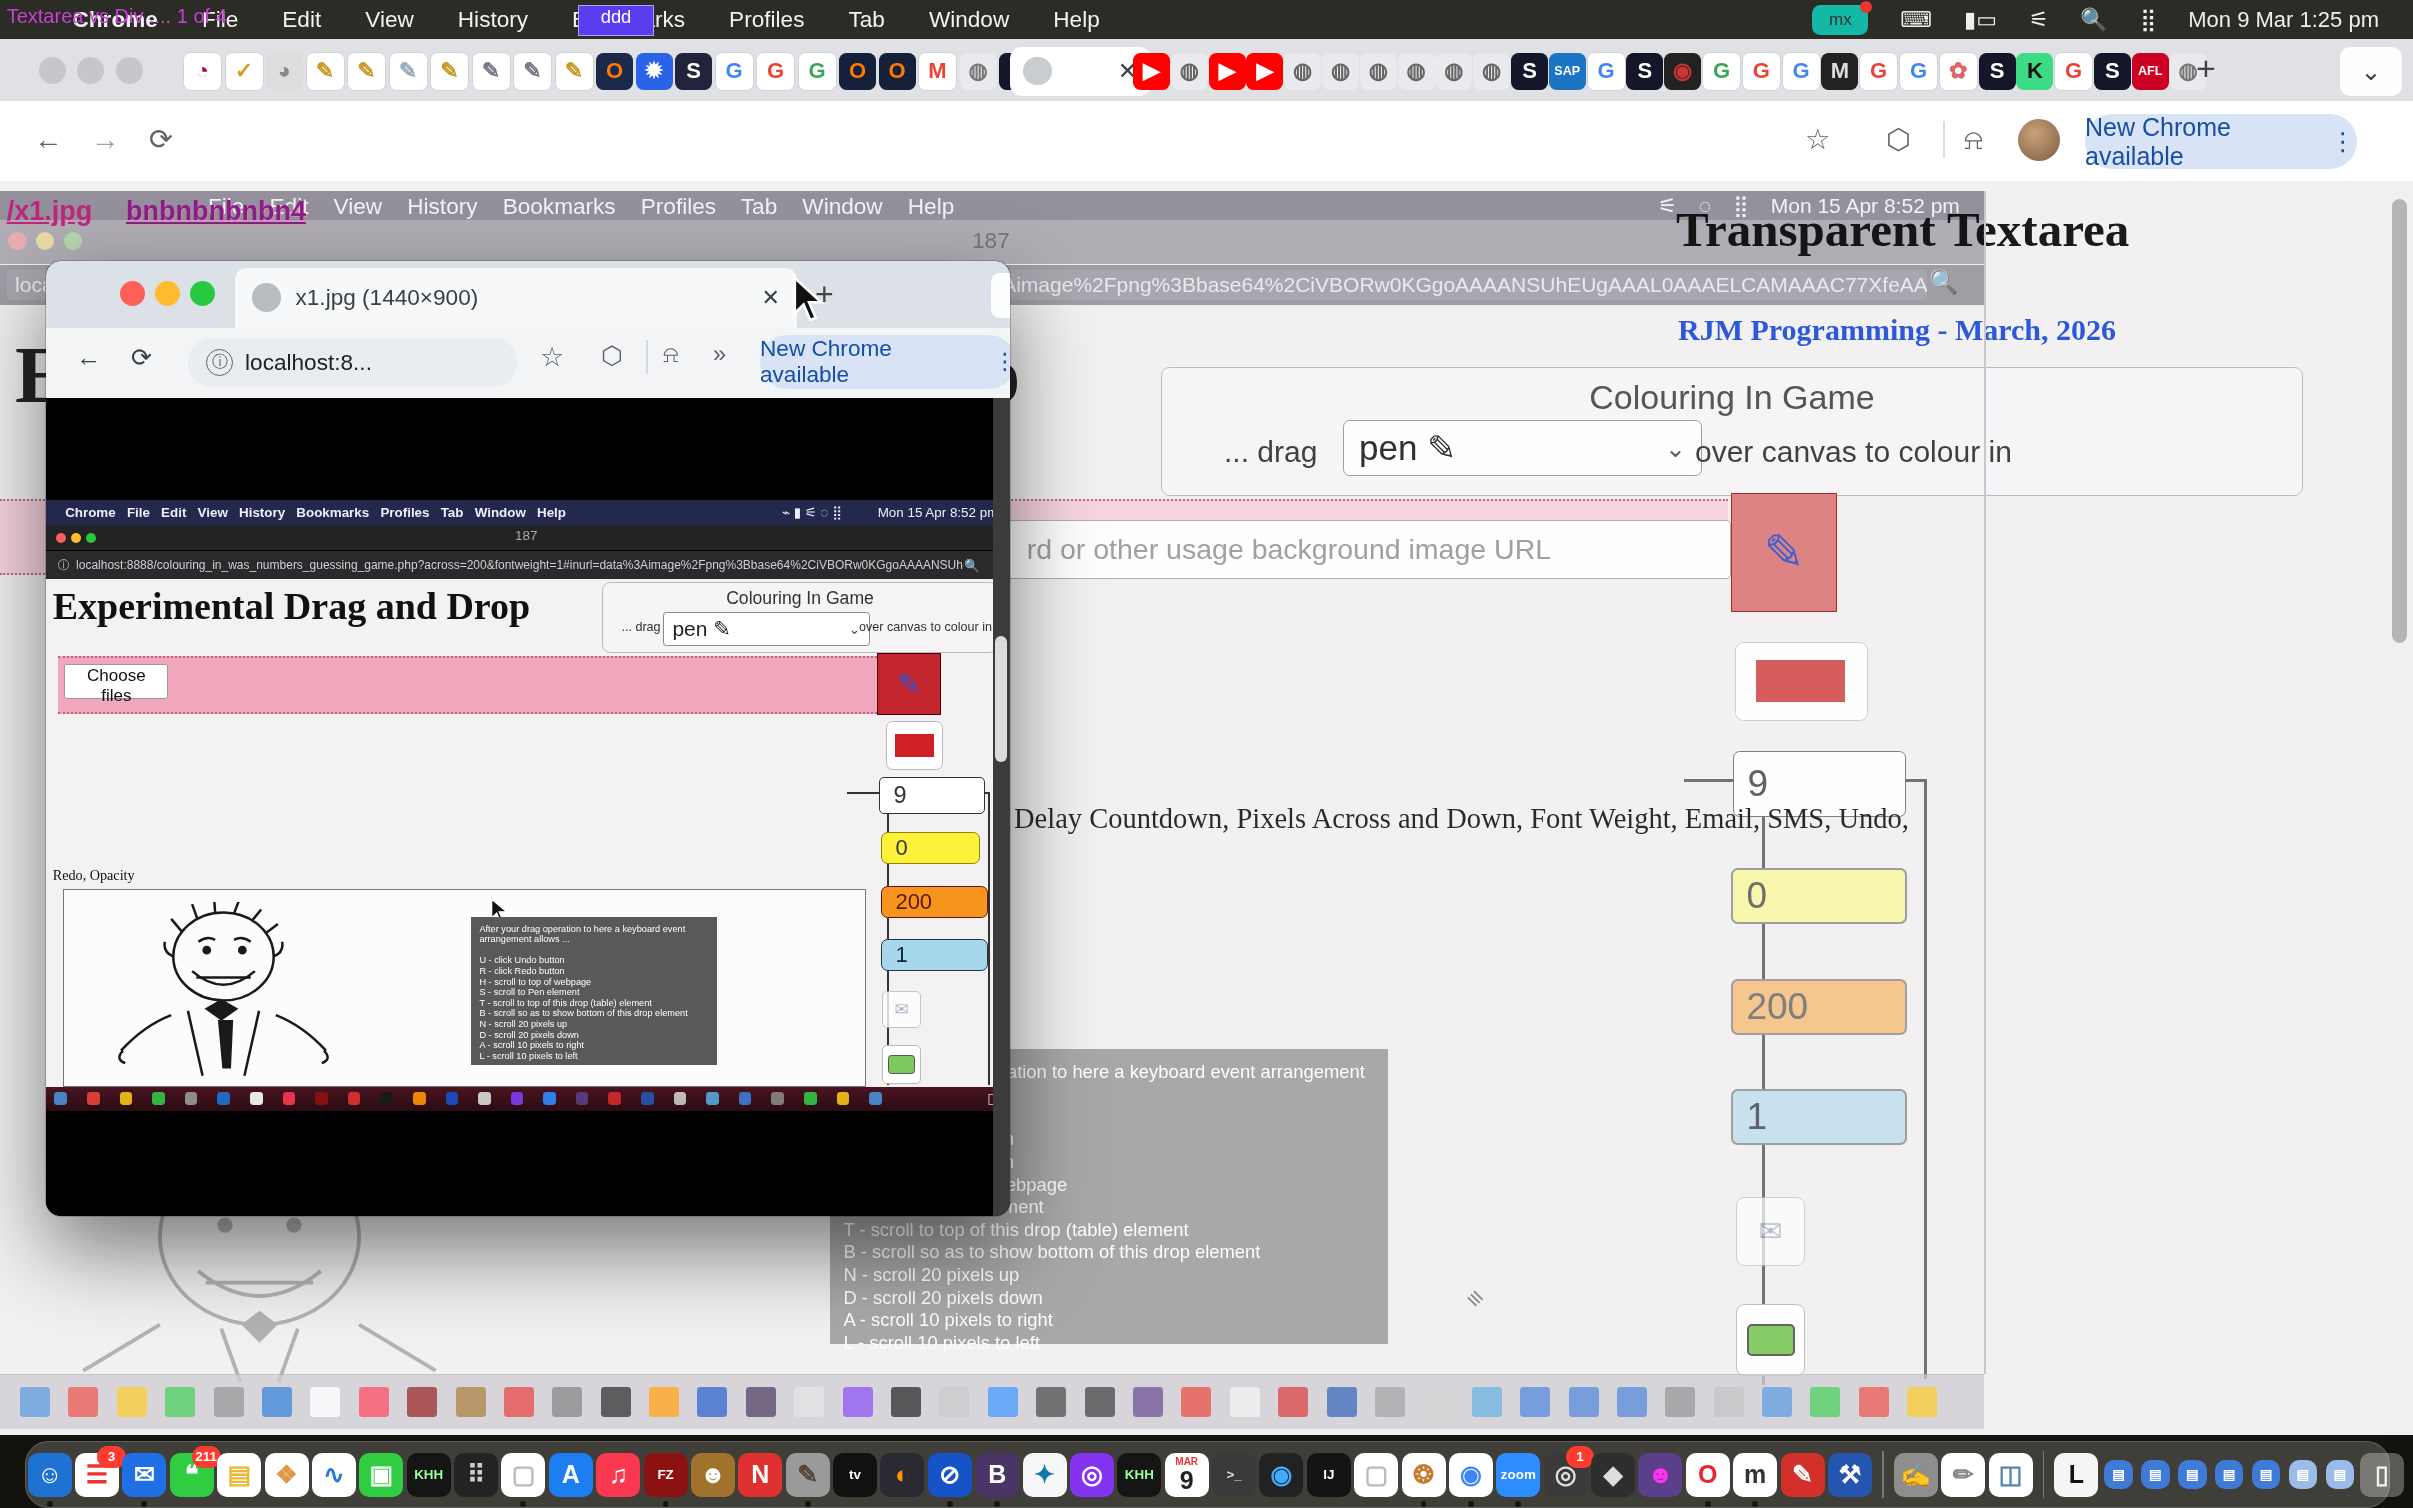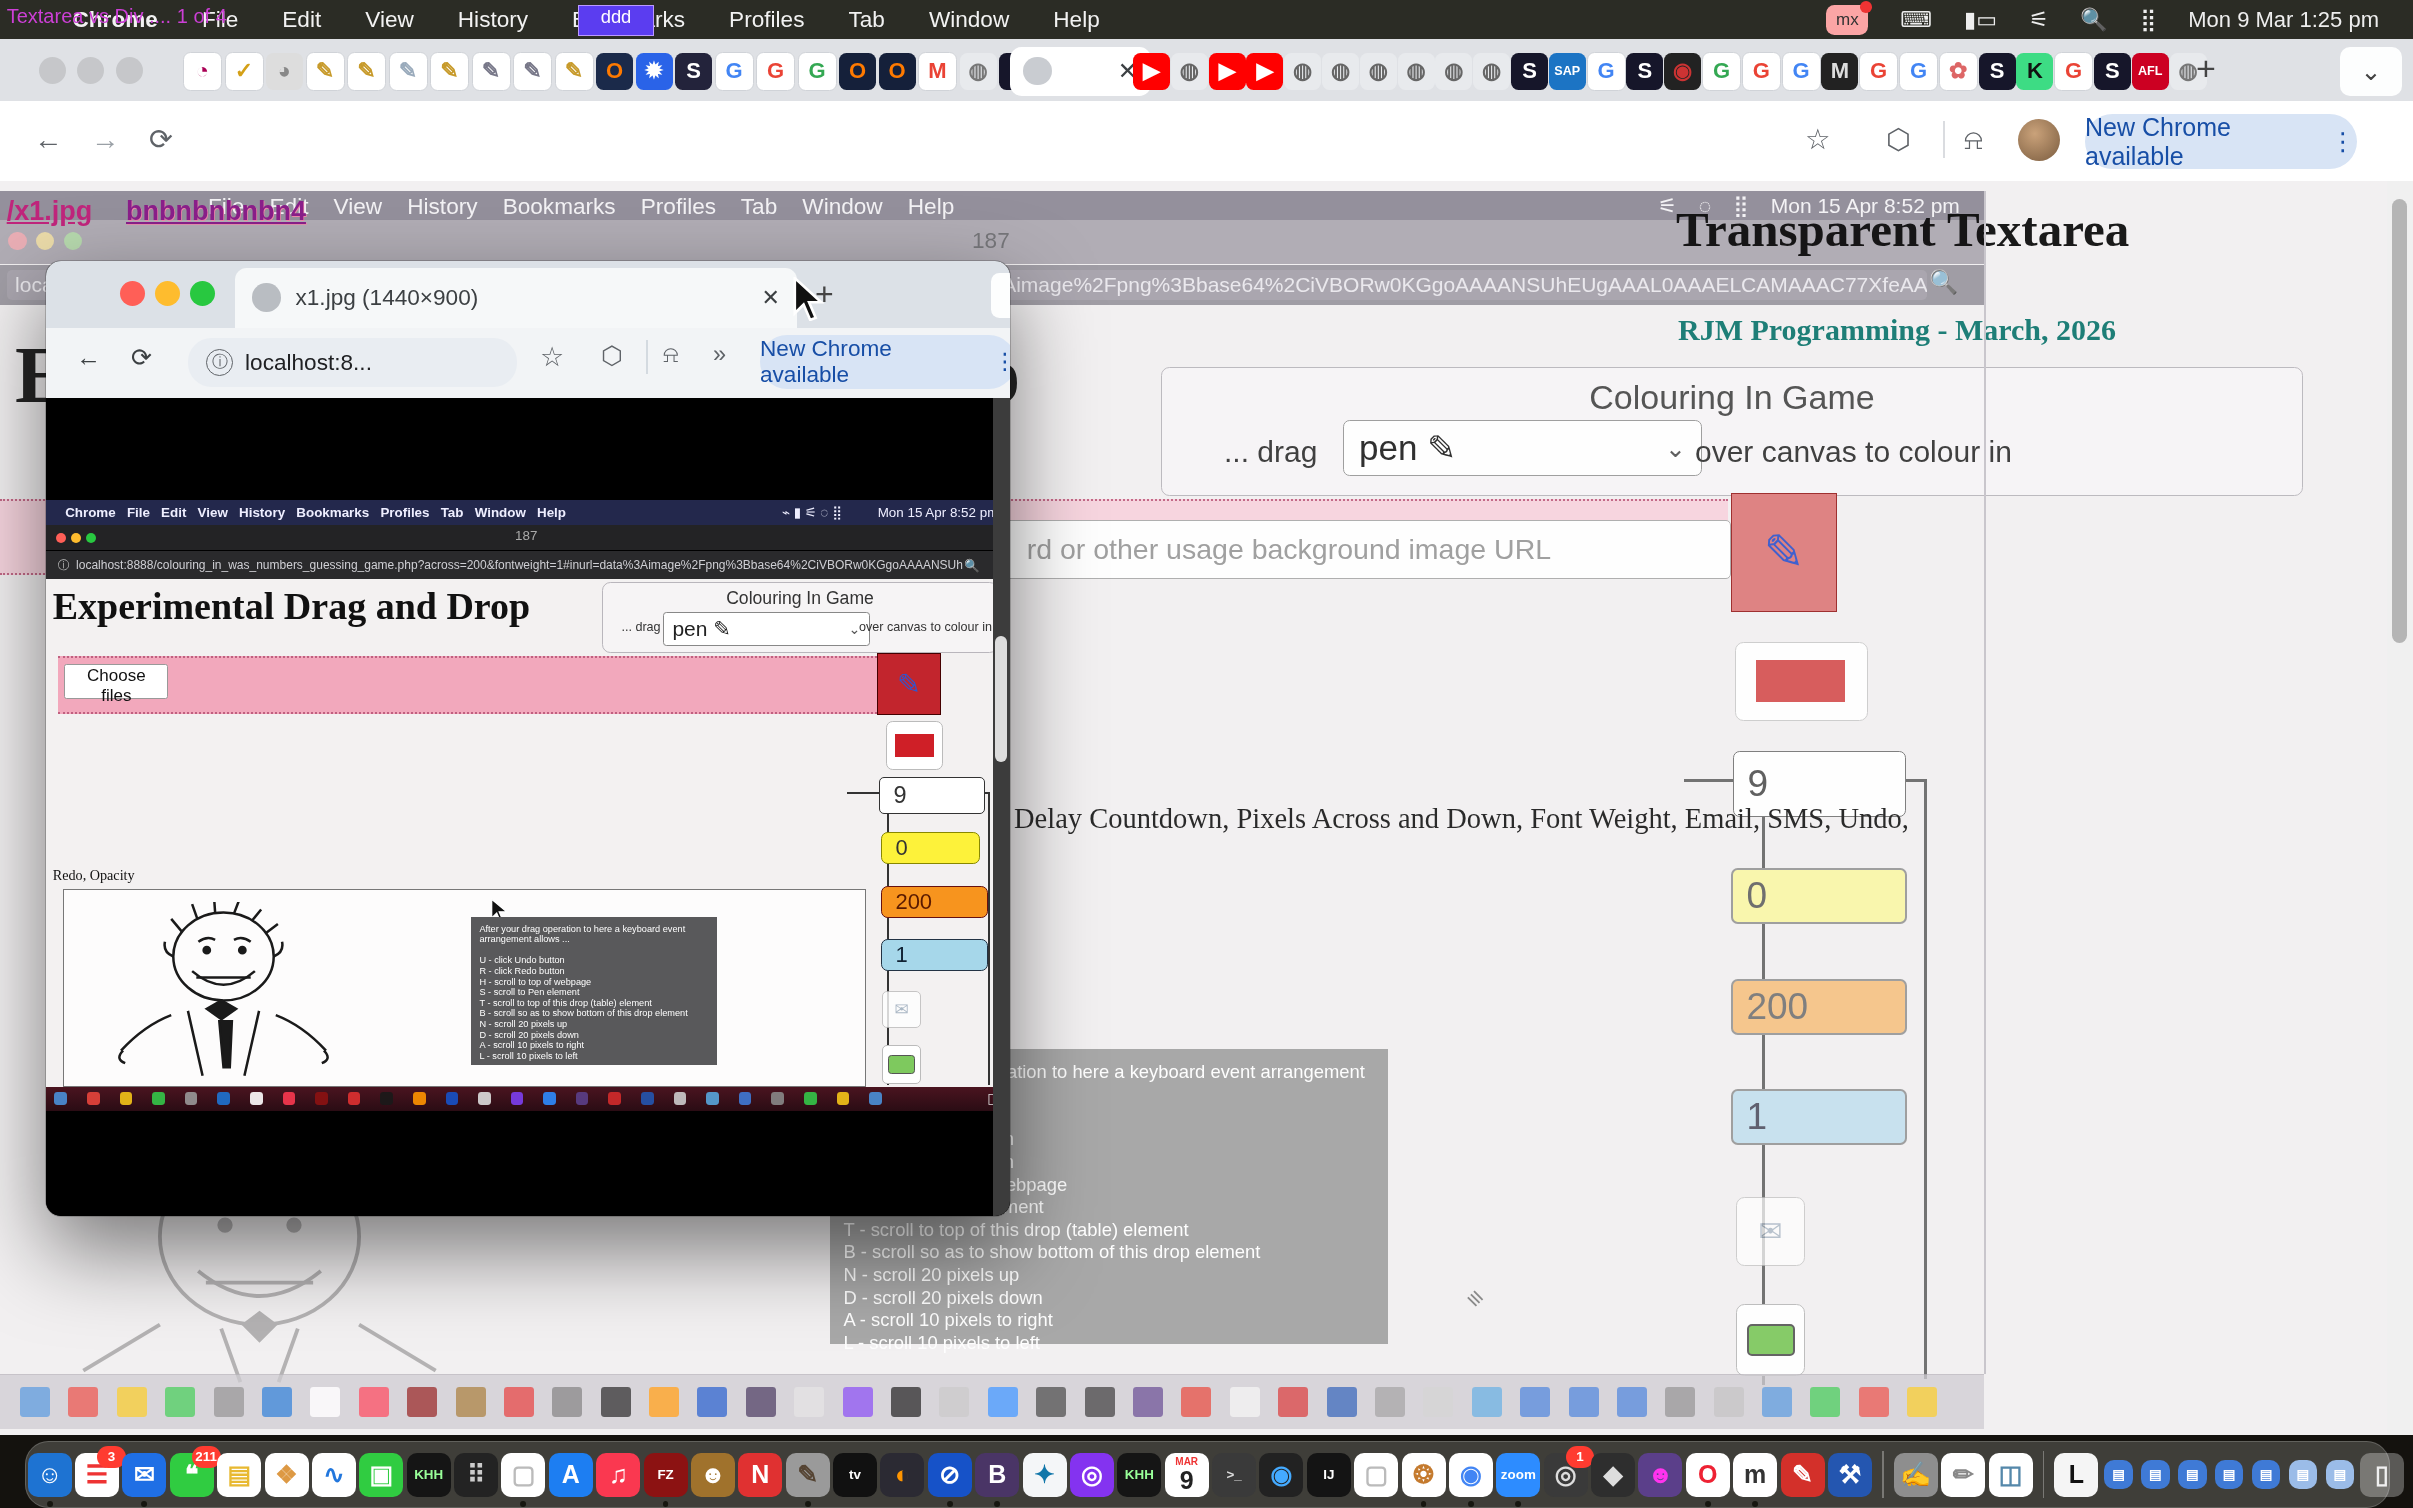--- a/index.html
+++ b/index.html
@@ -64,21 +64,21 @@
         <span class="mi">Bookmarks</span>
         <span class="mi">Profiles</span>
         <span class="mi">Tab</span>
         <span class="mi">Window</span>
         <span class="mi">Help</span>
       </span>
   </div>
   <div class="abs" style="left:6.7px;top:5px;color:#cc3fd6;font-size:20px;z-index:60;">Textarea vs Div .... 1 of 4</div>
   <div class="abs" style="left:578px;top:5px;width:74px;height:28.5px;background:#5b3df0;color:#fff;font-size:18.4px;text-align:center;z-index:60;border:0.8px solid #b9f;">ddd</div>
   <div class="abs flex" style="right:34px;top:0;height:39px;color:#eee;gap:32px;font-size:22px;z-index:61;">
-    <span style="width:42px;height:30px;border-radius:8.4px;background:#fca5a5;color:#333;font-size:17px;display:flex;align-items:center;justify-content:center;position:relative;">mx<span style="position:absolute;top:-3.4px;right:-3.4px;width:11.7px;height:11.7px;border-radius:50%;background:#e33;"></span></span>
+    <span style="width:56px;height:30px;border-radius:8.4px;background:#14b8a6;color:#333;font-size:17px;display:flex;align-items:center;justify-content:center;position:relative;">mx<span style="position:absolute;top:-3.4px;right:-3.4px;width:11.7px;height:11.7px;border-radius:50%;background:#e33;"></span></span>
     <span>⌨</span>
     <span>▮▭</span>
     <span>⚟</span>
     <span>🔍</span>
     <span>⣿</span>
     <span>Mon 9 Mar  1:25 pm</span>
   </div>
 
   <div id="tabstrip" class="abs">
     <span class="tl abs" style="left:39px;top:17.6px;background:#c6c7ca;"></span>
@@ -183,21 +183,21 @@
       <div class="abs" style="left:0;top:84px;width:1984px;height:40px;background:#8f8b95;"></div>
       <div class="abs nowrap" style="left:6.7px;top:89px;width:1912px;height:30px;background:#9b97a1;border-radius:5px;color:#e9e7ed;font-size:21px;line-height:30px;padding-left:8.4px;">localhost:8888/colouring_in_was_numbers_guessing_game.php?across=200&amp;fontweight=1#inurl=data%3Aimage%2Fpng%3Bbase64%2CiVBORw0KGgoAAAANSUhEUgAAAL0AAAELCAMAAAC77XfeAAA...</div>
       <span class="abs" style="left:1929px;top:87px;font-size:23.5px;color:#dddae0;">🔍</span>
     </div>
 
     <a class="abs" style="left:6.7px;top:15px;font-size:27px;font-weight:bold;color:#c0257c;text-decoration:underline;">/x1.jpg</a>
     <a class="abs" style="left:126px;top:15px;font-size:27px;font-weight:bold;color:#8a1f8a;text-decoration:underline;text-shadow:0.8px 0.8px 0 #e8a;">bnbnbnbnbn4</a>
 
     <div style="opacity:.93;">
       <div class="abs serif" style="left:1676px;top:20px;font-size:49px;font-weight:bold;color:#0a0a0a;">Transparent Textarea</div>
-      <div class="abs serif" style="left:1678px;top:132px;font-size:30px;font-weight:bold;color:#0f766e;">RJM Programming - March, 2026</div>
+      <div class="abs serif" style="left:1678px;top:132px;font-size:30px;font-weight:bold;color:#1d4ed8;">RJM Programming - March, 2026</div>
       <div class="abs serif nowrap" style="left:15px;top:149px;width:1123px;font-size:80px;font-weight:bold;color:#161616;">Experimental Drag and Drop</div>
 
       <div class="abs fieldset" style="left:1161px;top:186px;width:1140px;height:127px;">
         <div class="abs" style="left:0;top:10px;width:100%;text-align:center;font-size:34px;color:#4a4a4a;">Colouring In Game</div>
         <span class="abs" style="left:62px;top:67px;font-size:30px;color:#333;">... drag</span>
         <div class="abs flex" style="left:181px;top:52px;width:327px;height:54px;background:#fff;border:1.7px solid #999;border-radius:6.7px;justify-content:space-between;padding:0 15px;">
           <span style="font-size:35px;color:#222;">pen ✎</span>
           <span style="font-size:25px;color:#555;">⌄</span>
         </div>
         <span class="abs" style="left:533px;top:67px;font-size:30px;color:#333;">over canvas to colour in</span>

